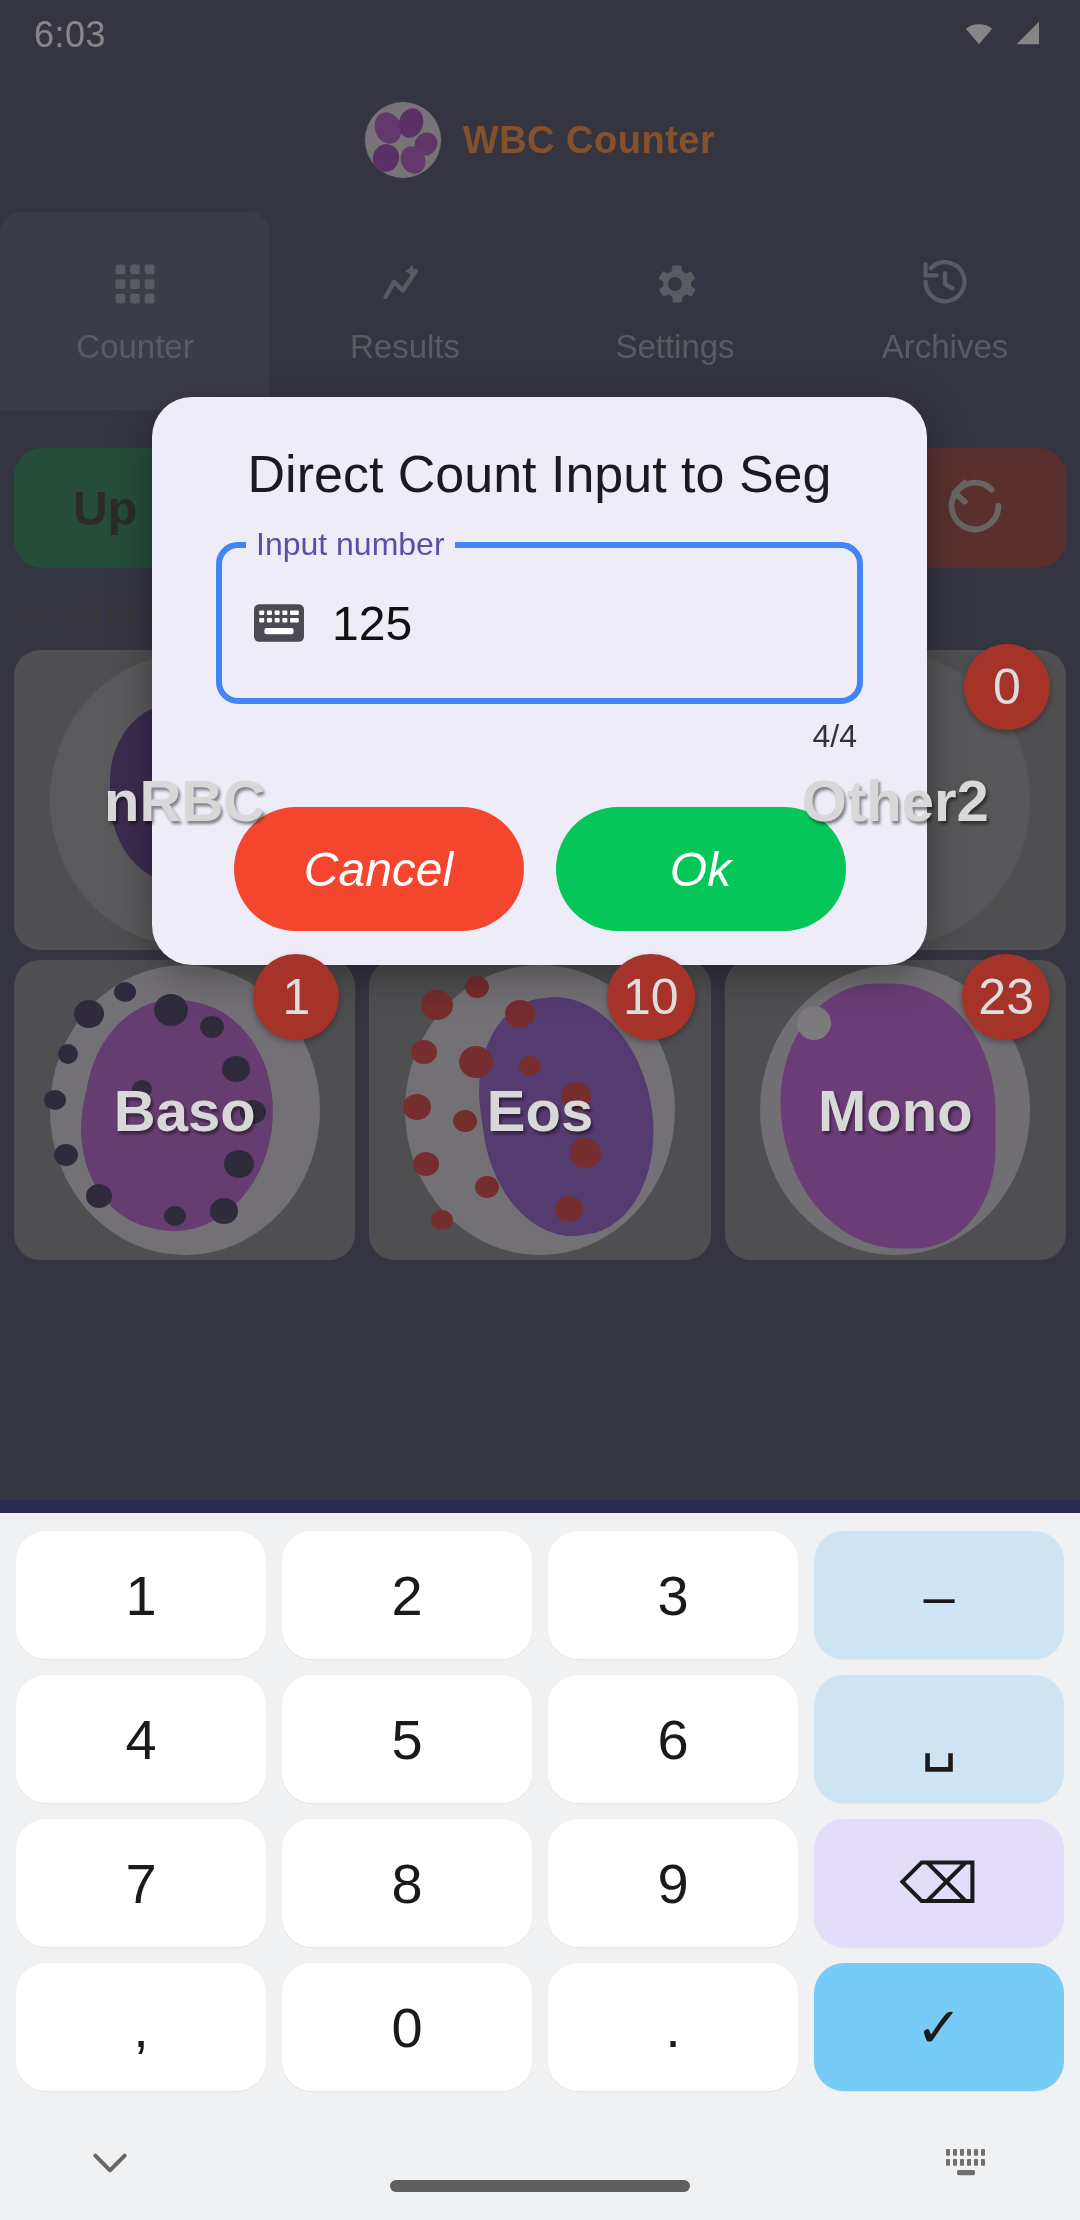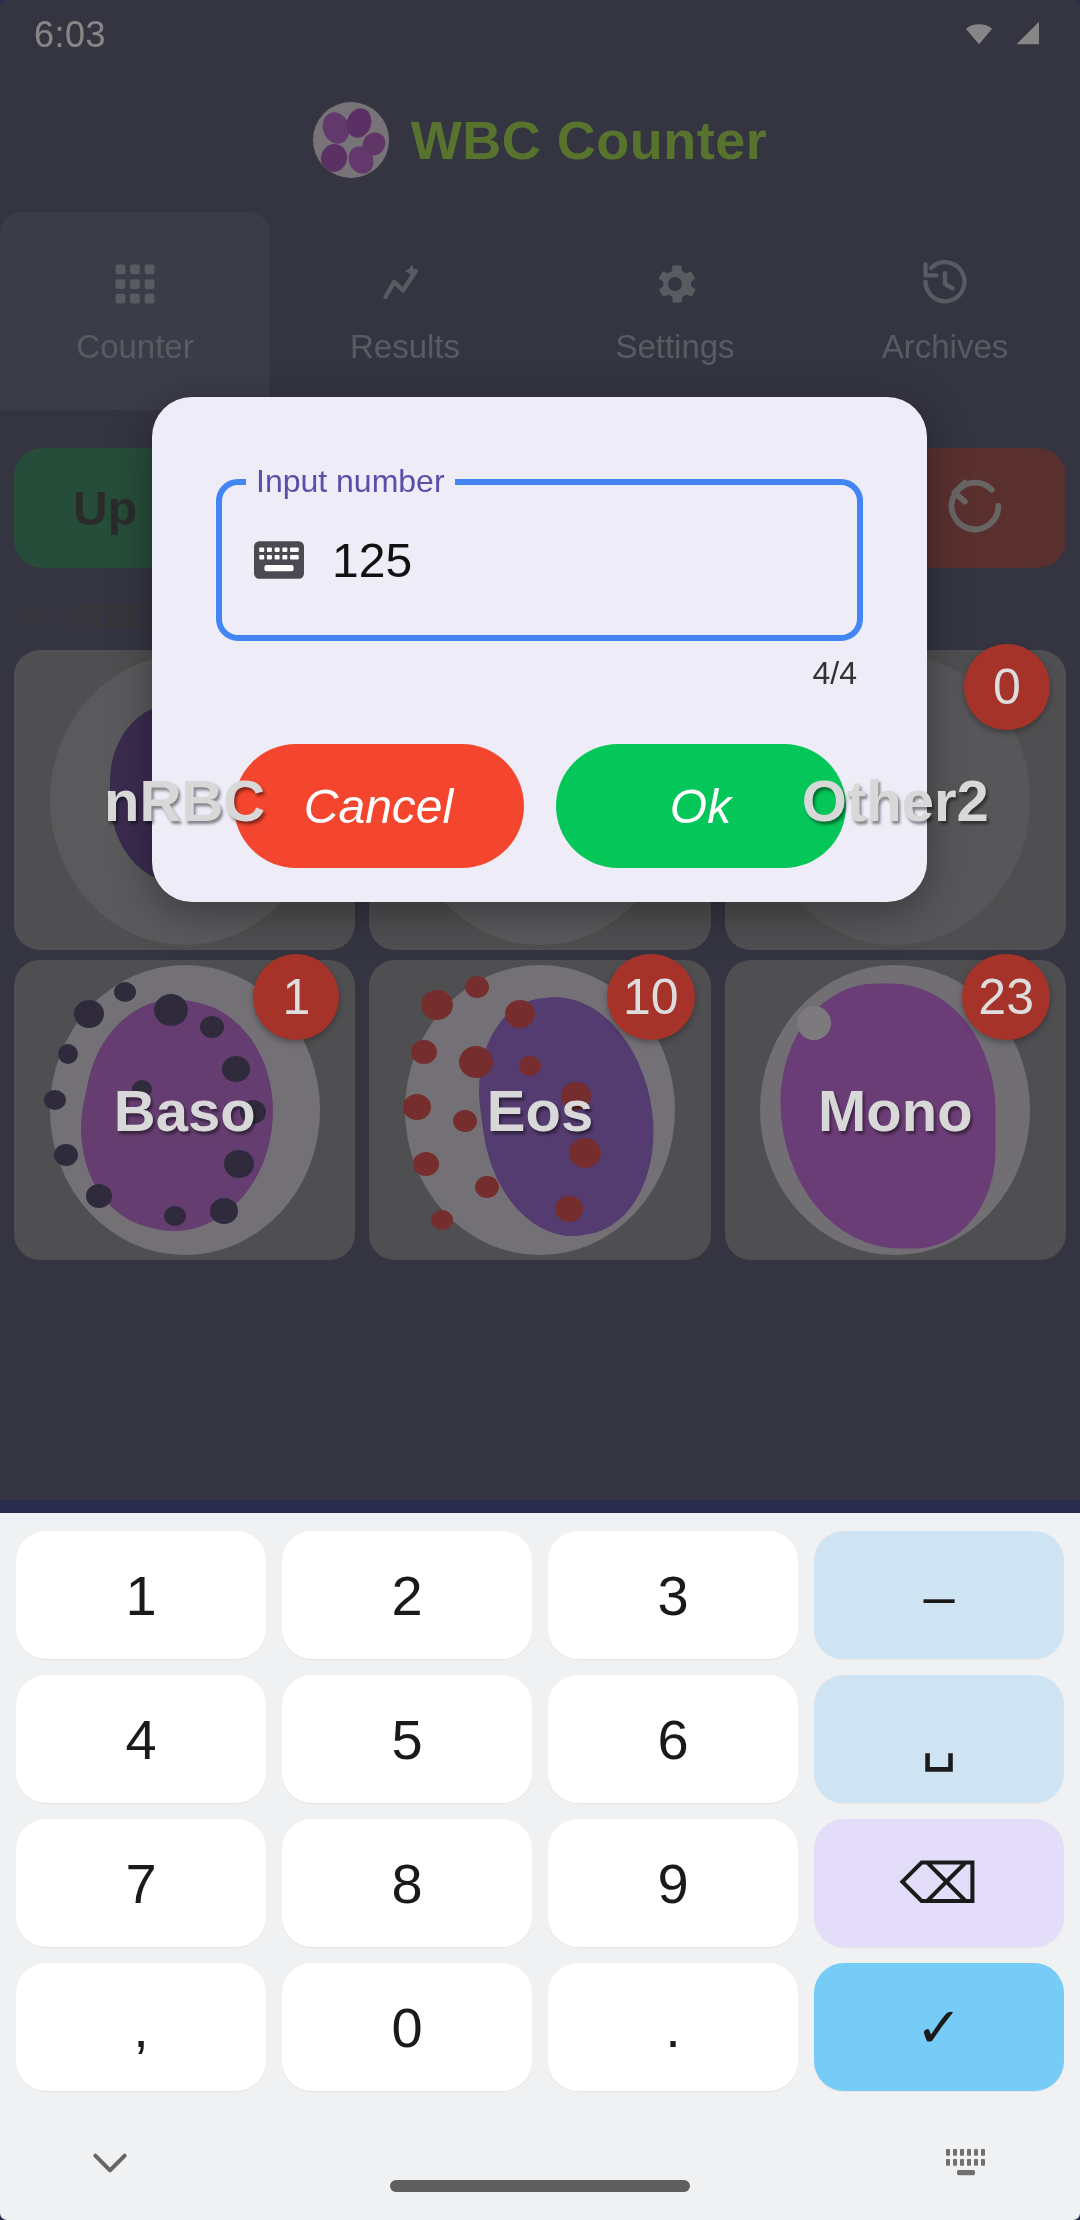--- a/index.html
+++ b/index.html
@@ -2,21 +2,21 @@
 <html><head>
 <meta charset="utf-8">
 <style>
   * { box-sizing: border-box; margin: 0; padding: 0; }
   html, body {
     width: 1080px; height: 2220px;
     background: #2a2c4e;
     font-family: "Liberation Sans", sans-serif;
     overflow: hidden;
   }
-  #screen { position: relative; width: 1080px; height: 2220px; overflow: hidden; border-radius: 7px; }
+  #screen { position: relative; width: 1080px; height: 2220px; overflow: hidden; }
 
   
   #app-layer { position: absolute; inset: 0; }
 
   
   .statusbar {
     position: absolute; top: 0; left: 0; width: 1080px; height: 70px;
     display: flex; align-items: center; justify-content: space-between;
     padding: 0 34px; color: #ffffff;
   }
@@ -33,21 +33,21 @@
     background: #d8ccd8; position: relative; overflow: hidden;
     box-shadow: 0 0 0 1px rgba(255,255,255,.06);
   }
   .logo i { position: absolute; border-radius: 50%; background: #9b2fae; display:block; }
   .logo i:nth-child(1){ width:26px;height:32px; left:10px; top:10px; transform:rotate(-20deg); background:#a435bd;}
   .logo i:nth-child(2){ width:24px;height:30px; left:34px; top:6px; transform:rotate(18deg); background:#8d1fa8;}
   .logo i:nth-child(3){ width:22px;height:24px; left:50px; top:30px; transform:rotate(40deg); background:#9b2fae;}
   .logo i:nth-child(4){ width:26px;height:28px; left:8px; top:42px; transform:rotate(15deg); background:#8d1fa8;}
   .logo i:nth-child(5){ width:24px;height:28px; left:36px; top:44px; transform:rotate(-25deg); background:#a435bd;}
   .app-title {
-    font-size: 54px; font-weight: bold; color: #84cc16; letter-spacing: .5px;
+    font-size: 38px; font-weight: bold; color: #f97316; letter-spacing: .5px;
   }
 
   
   .tabbar {
     position: absolute; top: 212px; left: 0; width: 1080px; height: 198px;
     display: flex;
   }
   .tab {
     flex: 1; display: flex; flex-direction: column; align-items: center;
     justify-content: center; gap: 16px; color: #8b8b9e; position: relative;
@@ -336,20 +336,21 @@
           <span class="cell-label">Mono</span>
           <span class="badge">23</span>
         </div>
       </div>
     </div>
 
     <div id="scrim"></div>
   </div>
 
   <div class="dialog">
+    <div class="dialog-title">Direct Count Input to Seg</div>
 
     <div class="field-wrap">
       <div class="field-box">
         <span class="field-legend">Input number</span>
         <span class="kb-icon">
           <svg width="50" height="38" viewBox="0 0 24 18">
             <rect x="0" y="0" width="24" height="18" rx="2.5" fill="#4a4a52"></rect>
             <g fill="#ffffff">
               <rect x="2.5" y="3" width="2.4" height="2.2" rx=".5"></rect>
                 <rect x="6.2" y="3" width="2.4" height="2.2" rx=".5"></rect>

